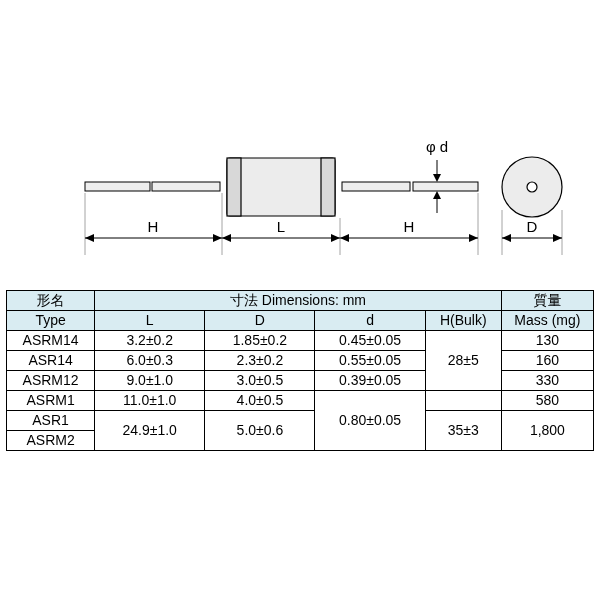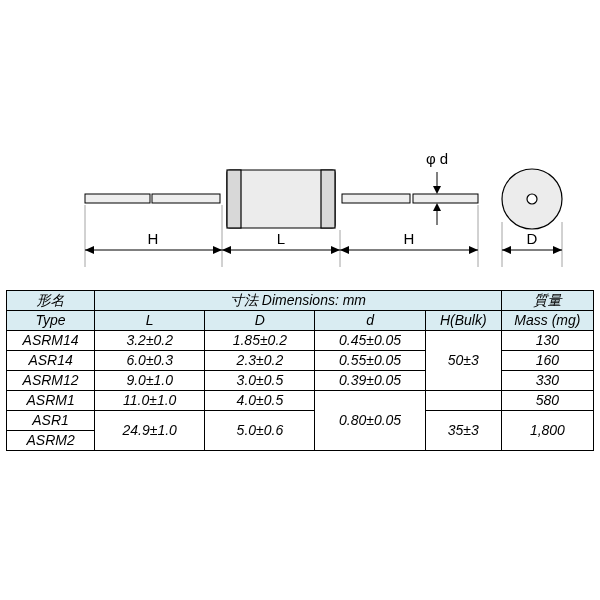--- a/index.html
+++ b/index.html
@@ -19,39 +19,38 @@
     position: absolute;
     left: 0; top: 0;
     width: 600px;
     height: 600px;
   }
 
   
   .drawing {
     position: absolute;
     left: 0;
-    top: 122px;
+    top: 110px;
     width: 516px;
     height: 180px;
   }
   .drawing svg { display: block; }
 
   
   .table-wrap {
     position: absolute;
     left: 6px;
     top: 290px;
     width: 588px;
   }
   table.dims {
     border-collapse: collapse;
     width: 588px;
     table-layout: fixed;
     font-size: 14px;
-    font-style: italic;
   }
   table.dims td, table.dims th {
     border: 1px solid #000000;
     text-align: center;
     vertical-align: middle;
     padding: 0;
     height: 19px;
     font-weight: normal;
     font-size: 14px;
     line-height: 1.1;
@@ -166,21 +165,21 @@
           <th class="hdr-fill">Mass (mg)</th>
         </tr>
       </thead>
       <tbody>
 
         <tr>
           <td>ASRM14</td>
           <td>3.2±0.2</td>
           <td>1.85±0.2</td>
           <td>0.45±0.05</td>
-          <td rowspan="3">50±3</td>
+          <td rowspan="3">28±5</td>
           <td>130</td>
         </tr>
 
         <tr>
           <td>ASR14</td>
           <td>6.0±0.3</td>
           <td>2.3±0.2</td>
           <td>0.55±0.05</td>
           <td>160</td>
         </tr>

